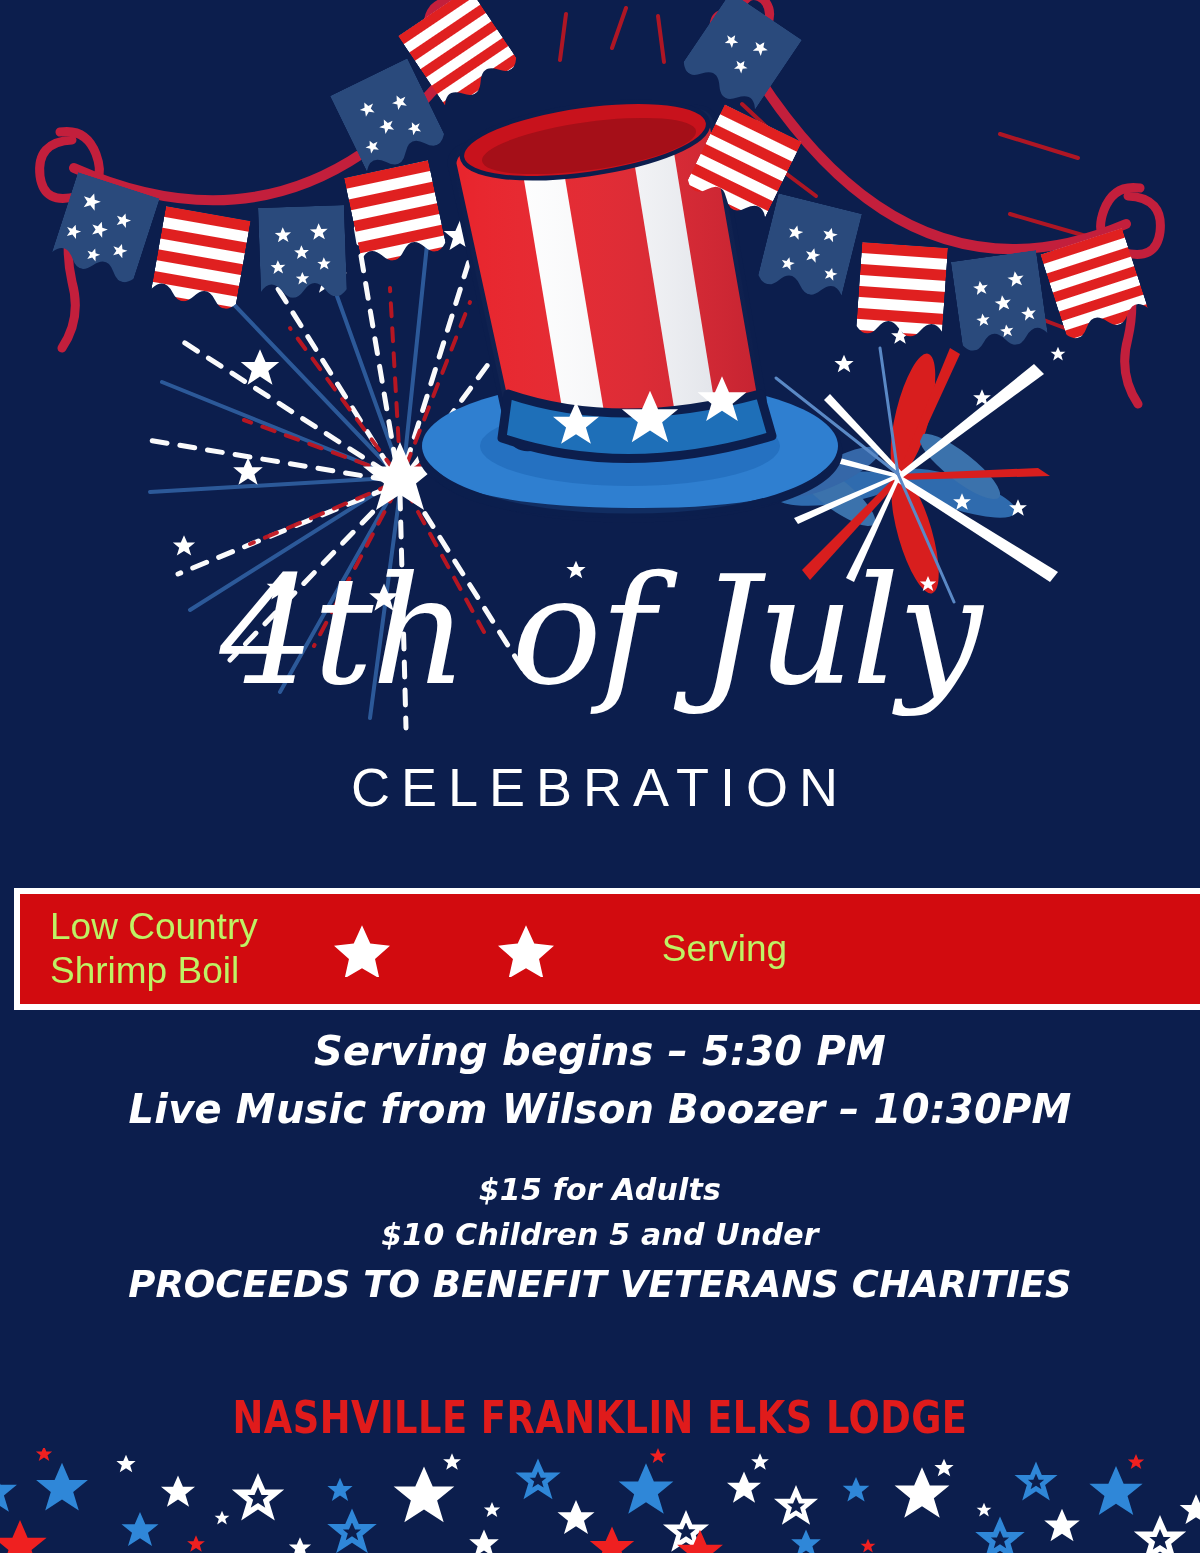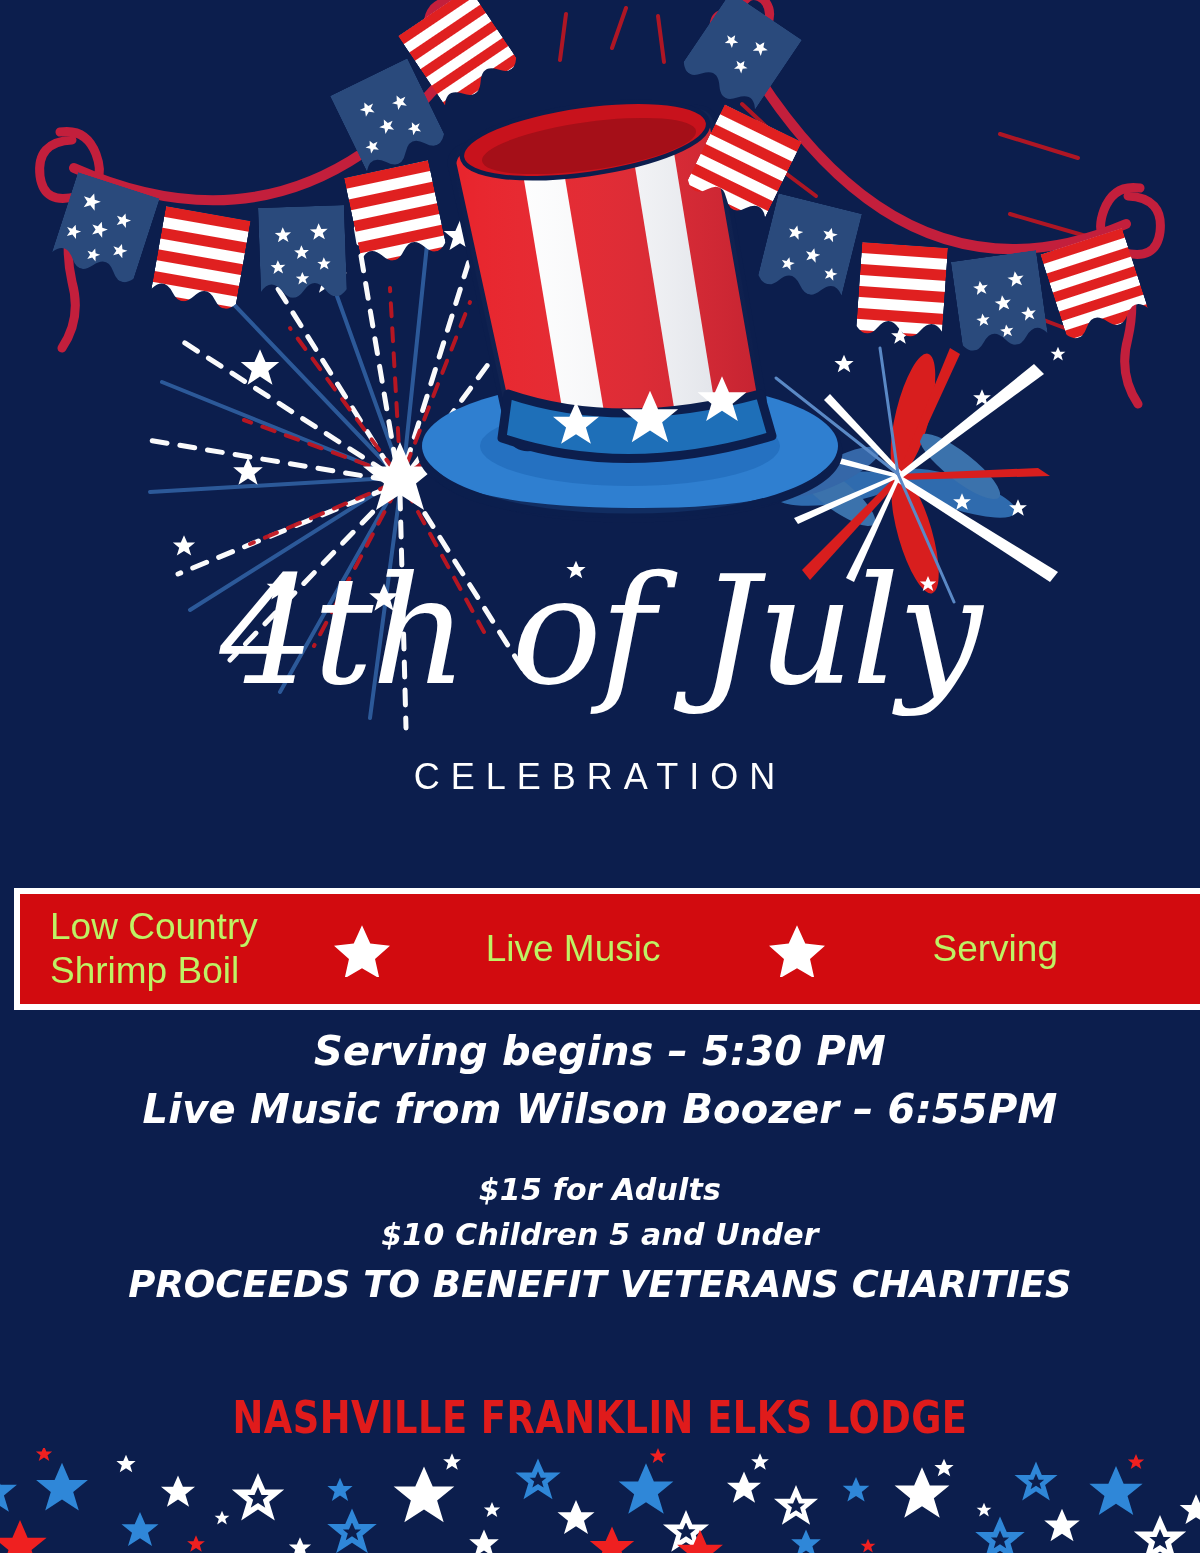--- a/index.html
+++ b/index.html
@@ -52,21 +52,21 @@
 
   .title-sub {
     position: absolute;
     left: 0;
     top: 756px;
     width: 1200px;
     text-align: center;
     color: #ffffff;
     font-family: "Liberation Sans", sans-serif;
     font-weight: 300;
-    font-size: 36px;
+    font-size: 54px;
     letter-spacing: 11px;
     z-index: 6;
   }
 
   
   .banner-wrap {
     position: absolute;
     left: 0;
     top: 888px;
     width: 1200px;
@@ -464,32 +464,31 @@
   <div class="title-sub">CELEBRATION</div>
 
   <div class="banner-wrap">
     <div class="banner-border"></div>
     <div class="banner">
       <div class="banner-item b-item-1">Low Country
 Shrimp Boil</div>
       <svg class="banner-star bs-1" viewBox="0 0 80 80">
         <path d="M40,6 L51.8,32.1 L80,35.3 L58.6,54.3 L64.8,82 L40,67.6 L15.2,82 L21.4,54.3 L0,35.3 L28.2,32.1 Z" fill="#ffffff"></path>
       </svg>
-      <div class="banner-item b-item-2">Live Music</div>
       <svg class="banner-star bs-2" viewBox="0 0 80 80">
         <path d="M40,6 L51.8,32.1 L80,35.3 L58.6,54.3 L64.8,82 L40,67.6 L15.2,82 L21.4,54.3 L0,35.3 L28.2,32.1 Z" fill="#ffffff"></path>
       </svg>
       <div class="banner-item b-item-3">Serving</div>
     </div>
   </div>
 
   <div class="details">
     <div class="grp-time">
       <div class="d-line">Serving begins – 5:30 PM</div>
-      <div class="d-line">Live Music from Wilson Boozer – 6:55PM</div>
+      <div class="d-line">Live Music from Wilson Boozer – 10:30PM</div>
     </div>
     <div class="grp-price">
       <div class="d-line">$15 for Adults</div>
       <div class="d-line">$10 Children 5 and Under</div>
       <div class="d-line d-proceeds">PROCEEDS TO BENEFIT VETERANS CHARITIES</div>
     </div>
   </div>
 
   <div class="venue">NASHVILLE FRANKLIN ELKS LODGE</div>
 

